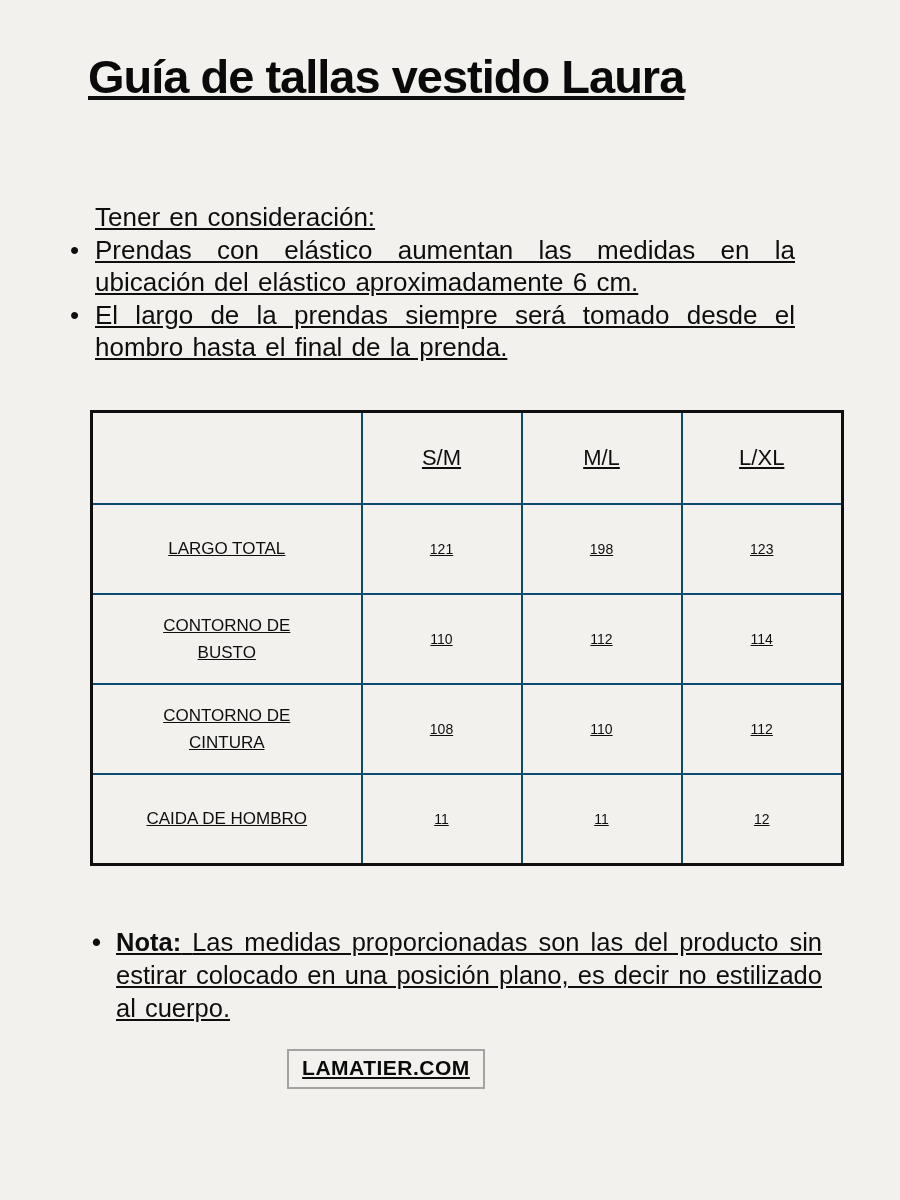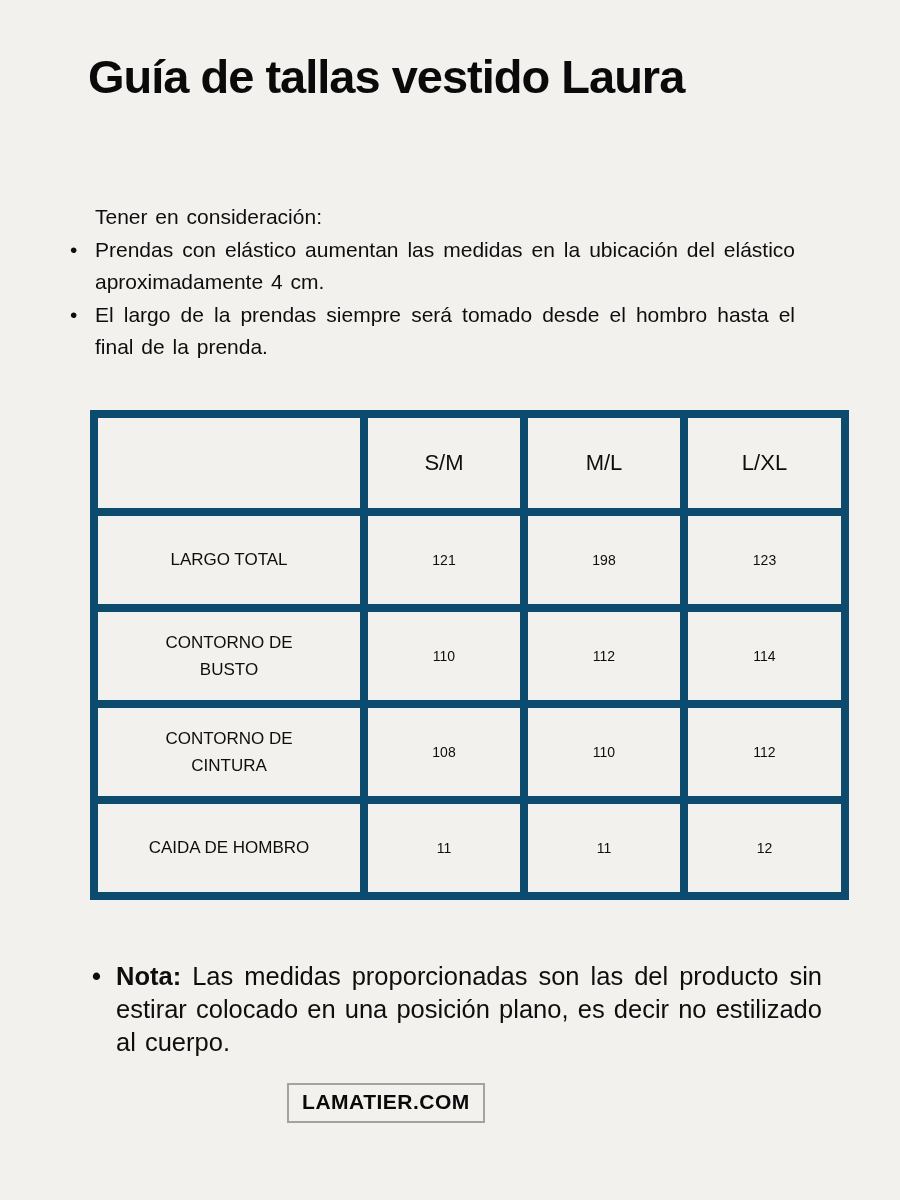--- a/index.html
+++ b/index.html
@@ -9,34 +9,35 @@
     height: 1200px;
     overflow: hidden;
     background: #f2f1ee;
     color: #0e0e0e;
     font-family: "Liberation Sans", sans-serif;
   }
   .page {
     position: relative;
     width: 772px;
     height: 1200px;
+    text-decoration: underline;
   }
   .title {
     margin: 0;
     padding: 50px 40px 0 88px;
     font-size: 47px;
     line-height: 54px;
     font-weight: bold;
     letter-spacing: -1px;
     color: #0a0a0a;
   }
   .considerations {
     margin: 97px 0 0 95px;
     width: 700px;
-    font-size: 21px;
+    font-size: 26px;
     line-height: 32.5px;
     word-spacing: 2px;
   }
   .c-heading {
     margin: 0;
   }
   .c-list {
     margin: 0;
     padding: 0;
     list-style: none;
@@ -52,21 +53,21 @@
   }
   table.size-table {
     margin: 46px 0 0 90px;
     width: 751px;
     table-layout: fixed;
     border-collapse: collapse;
     border: 3px solid #0f0f0f;
   }
   .size-table th,
   .size-table td {
-    border: 8px solid #0c4a6e;
+    border: 2px solid #0c4a6e;
     text-align: center;
     vertical-align: middle;
     font-weight: normal;
     padding: 0;
   }
   .size-table thead th {
     height: 90px;
     font-size: 22px;
   }
   .size-table tbody td {
@@ -110,21 +111,21 @@
 
 <div class="page">
 
   <h1 class="title">Guía de tallas vestido Laura</h1>
 
   <section class="considerations">
     <p class="c-heading">Tener en consideración:</p>
     <ul class="c-list">
       <li>
         <span class="bullet">•</span>
-        <span>Prendas con elástico aumentan las medidas en la ubicación del elástico aproximadamente 4 cm.</span>
+        <span>Prendas con elástico aumentan las medidas en la ubicación del elástico aproximadamente 6 cm.</span>
       </li>
       <li>
         <span class="bullet">•</span>
         <span>El largo de la prendas siempre será tomado desde el hombro hasta el final de la prenda.</span>
       </li>
     </ul>
   </section>
 
   <table class="size-table">
     <colgroup>

